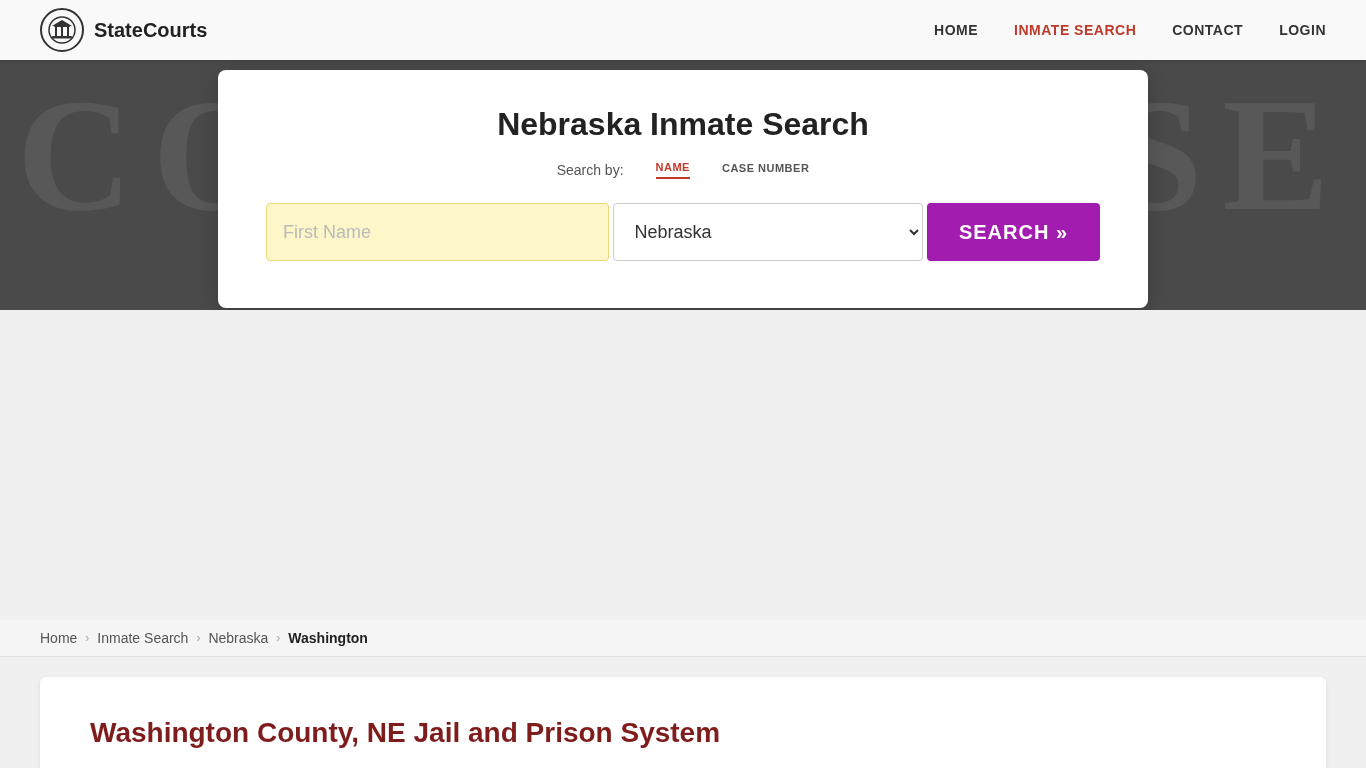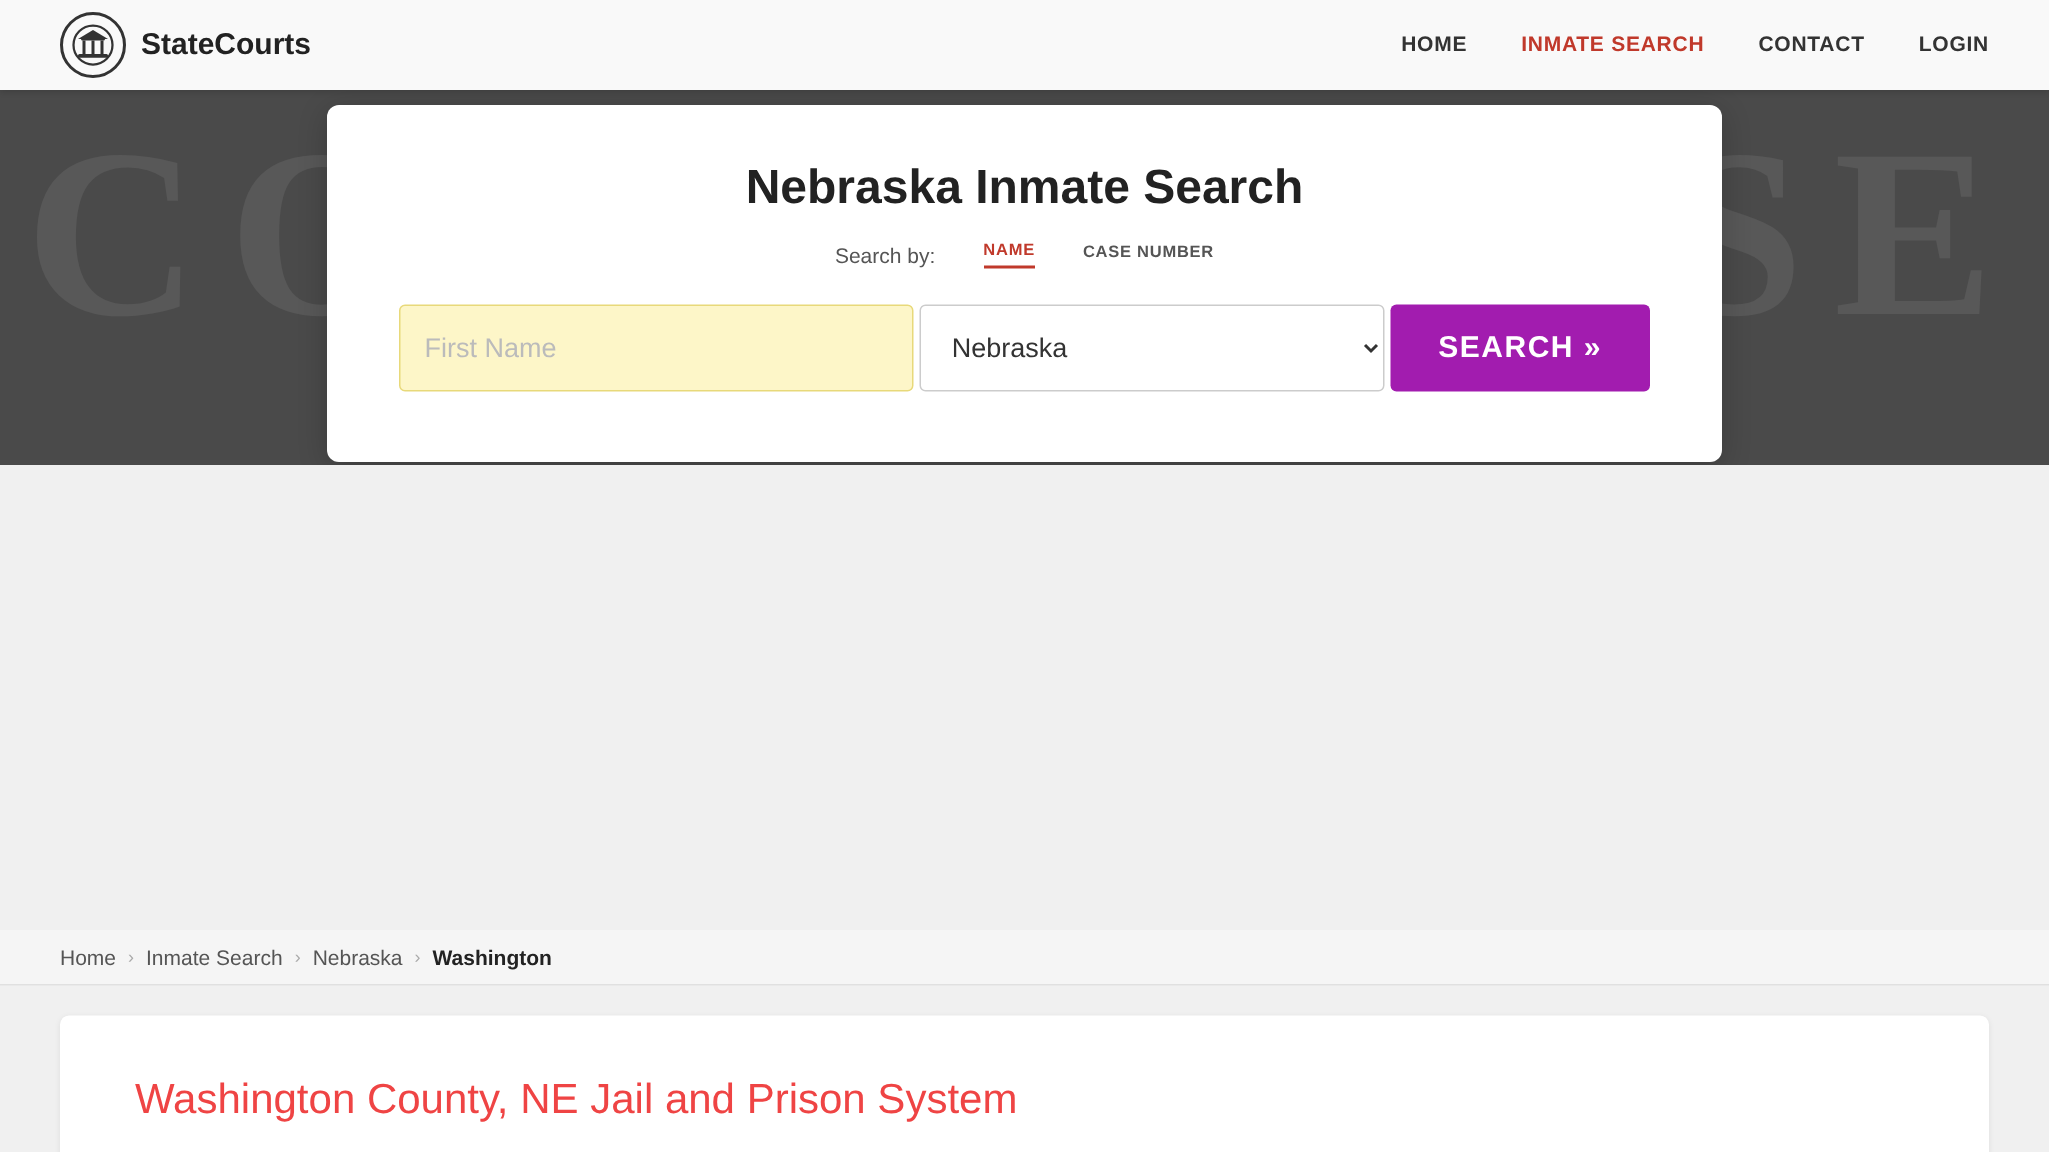--- a/index.html
+++ b/index.html
@@ -201,22 +201,22 @@
     
     .main-content {
       background: white;
       margin: 20px 40px;
       border-radius: 6px;
       padding: 40px 50px;
       box-shadow: 0 1px 4px rgba(0,0,0,0.08);
     }
     .county-title {
       font-size: 28px;
-      font-weight: normal;
-      color: #ef4444;
+      font-weight: bold;
+      color: #7f1d1d;
       margin-bottom: 20px;
     }
   </style>
 </head>
 <body>
 
 <div class="hero">
   <div class="hero-bg-text">COURTHOUSE</div>
 
   <nav class="navbar">

